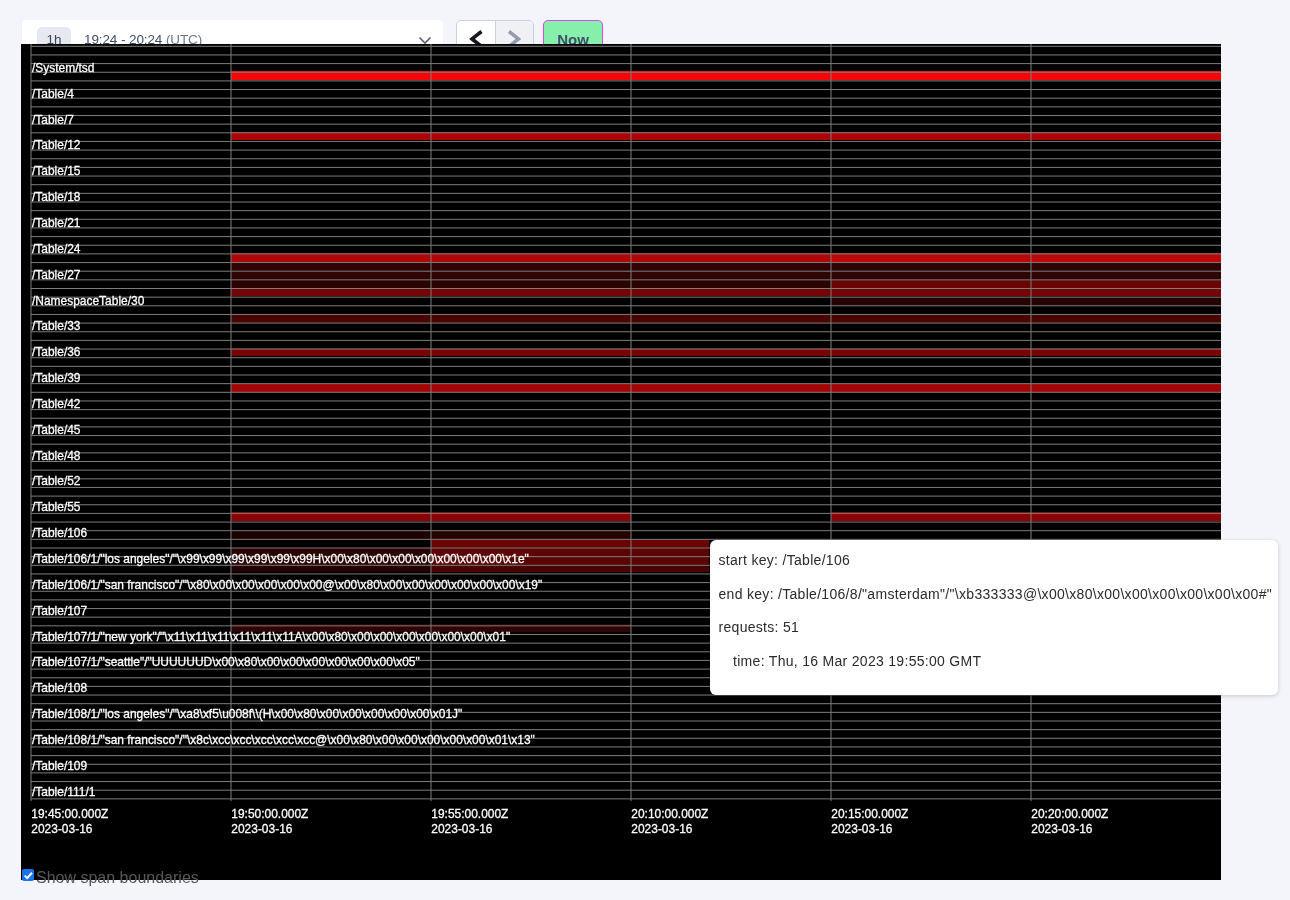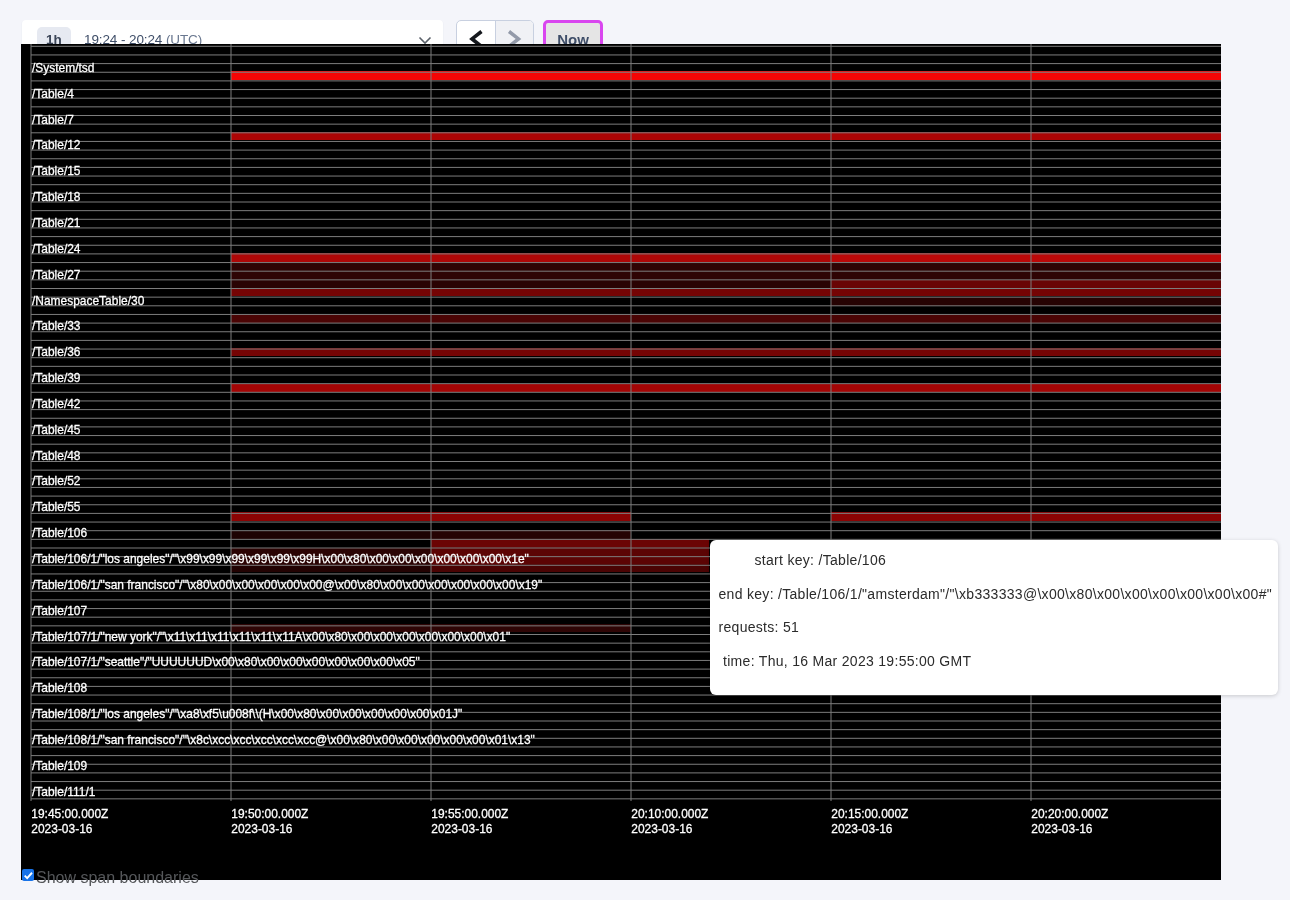--- a/index.html
+++ b/index.html
@@ -5,37 +5,37 @@
   * { margin:0; padding:0; box-sizing:border-box; }
   html,body { width:1290px; height:900px; background:#f4f5fa;
     font-family:"Liberation Sans", sans-serif; }
   .abs { position:absolute; }
 </style>
 </head>
 <body>
 
 <div class="abs" style="left:22px;top:20px;width:421px;height:39px;background:#fff;border-radius:4px;box-shadow:0 1px 2px rgba(40,50,80,0.07);"></div>
 <div class="abs" style="left:37px;top:27px;width:34px;height:25px;background:#e6e9f1;border-radius:5px;
-  display:flex;align-items:center;justify-content:center;font-size:13.5px;font-weight:bold;color:#3b4558;">1h</div>
+  display:flex;align-items:center;justify-content:center;font-size:13.5px;font-weight:normal;color:#3b4558;">1h</div>
 <div class="abs" style="left:84px;top:20px;height:39px;display:flex;align-items:center;font-size:13.5px;letter-spacing:-0.1px;color:#3f4e68;">
   <span style="font-weight:normal;">19:24 - 20:24</span>
     <span style="color:#69778f;">&nbsp;(UTC)</span>
 </div>
 <svg class="abs" style="left:417px;top:32px;" width="16" height="16" viewBox="0 0 16 16">
   <path d="M2.5 5.5 L8 11 L13.5 5.5" stroke="#5a6069" stroke-width="1.6" fill="none"></path>
 </svg>
 <div class="abs" style="left:456px;top:20px;width:78px;height:38.5px;border:1px solid #c8d0e0;border-radius:5px;background:#fff;overflow:hidden;display:flex;">
   <div style="width:38.5px;height:100%;border-right:1px solid #c8d0e0;"></div>
   <div style="flex:1;background:#f0f1f5;"></div>
 </div>
 <svg class="abs" style="left:466px;top:29px;" width="58px" height="21" viewBox="0 0 58 21">
   <path d="M15.5 2.5 L6 9.9 L15.5 17.5" stroke="#15181d" stroke-width="3.6" fill="none"></path>
   <path d="M43 2.5 L52.5 9.9 L43 17.5" stroke="#939aa9" stroke-width="3.5" fill="none"></path>
 </svg>
-<div class="abs" style="left:543px;top:20px;width:60px;height:38.5px;border:3px solid #d946ef;border-radius:5px;background:#e5e5e5;
+<div class="abs" style="left:543px;top:20px;width:60px;height:38.5px;border:1px solid #d946ef;border-radius:5px;background:#86efac;
   display:flex;align-items:center;justify-content:center;font-size:15px;font-weight:bold;color:#3f4e68;">Now</div>
 
 <div class="abs" style="left:21px;top:44px;width:1200px;height:836px;background:#000;">
 <svg width="1200" height="800" viewBox="0 0 1200 800" style="position:absolute;left:0;top:0">
 <rect x="0" y="0" width="1200" height="800" fill="#000"></rect>
 <rect x="210.0" y="26.7" width="990.0" height="9.3" fill="#f50505" shape-rendering="crispEdges"></rect>
 <rect x="210.0" y="87.7" width="990.0" height="8.4" fill="#ad0505" shape-rendering="crispEdges"></rect>
 <rect x="210.0" y="209.0" width="600.0" height="9.2" fill="#ae0707" shape-rendering="crispEdges"></rect>
 <rect x="810.0" y="209.0" width="390.0" height="9.2" fill="#bb0808" shape-rendering="crispEdges"></rect>
 <rect x="210.0" y="218.2" width="990.0" height="17.7" fill="#2e0404" shape-rendering="crispEdges"></rect>
@@ -99,24 +99,24 @@
 <text transform="translate(810.3 774.3) scale(0.92 1)">20:15:00.000Z</text>
 <text transform="translate(810.3 789.3) scale(0.92 1)">2023-03-16</text>
 <text transform="translate(1010.3 774.3) scale(0.92 1)">20:20:00.000Z</text>
 <text transform="translate(1010.3 789.3) scale(0.92 1)">2023-03-16</text>
 </g>
 </svg>
 </div>
 
 <div class="abs" style="left:710px;top:539.5px;width:568px;height:155.5px;background:#fff;border-radius:6px;
   box-shadow:0 1px 4px rgba(0,0,0,0.18);font-size:14px;letter-spacing:0.3px;color:#2b2b2b;white-space:nowrap;">
-  <div class="abs" style="left:8.5px;top:12.5px;margin-left:36px;">start key: /Table/106</div>
-  <div class="abs" style="left:8.5px;top:46px;">end key: /Table/106/1/"amsterdam"/"\xb333333@\x00\x80\x00\x00\x00\x00\x00\x00#"</div>
+  <div class="abs" style="left:8.5px;top:12.5px;">start key: /Table/106</div>
+  <div class="abs" style="left:8.5px;top:46px;">end key: /Table/106/8/"amsterdam"/"\xb333333@\x00\x80\x00\x00\x00\x00\x00\x00#"</div>
   <div class="abs" style="left:8.5px;top:79.5px;">requests: 51</div>
-  <div class="abs" style="left:13px;top:113px;">time: Thu, 16 Mar 2023 19:55:00 GMT</div>
+  <div class="abs" style="left:23px;top:113px;">time: Thu, 16 Mar 2023 19:55:00 GMT</div>
 </div>
 
 <div class="abs" style="left:21.5px;top:868.5px;width:12.5px;height:12.5px;background:#1873e8;border-radius:2px;">
   <svg width="12.5" height="12.5" viewBox="0 0 14 14" style="display:block;">
     <path d="M3 7.4 L5.8 10.2 L11.2 4.2" stroke="#fff" stroke-width="2.1" fill="none"></path>
   </svg>
 </div>
 <div class="abs" style="left:36px;top:869px;font-size:16px;color:#55575a;">Show span boundaries</div>
 
 </body></html>

